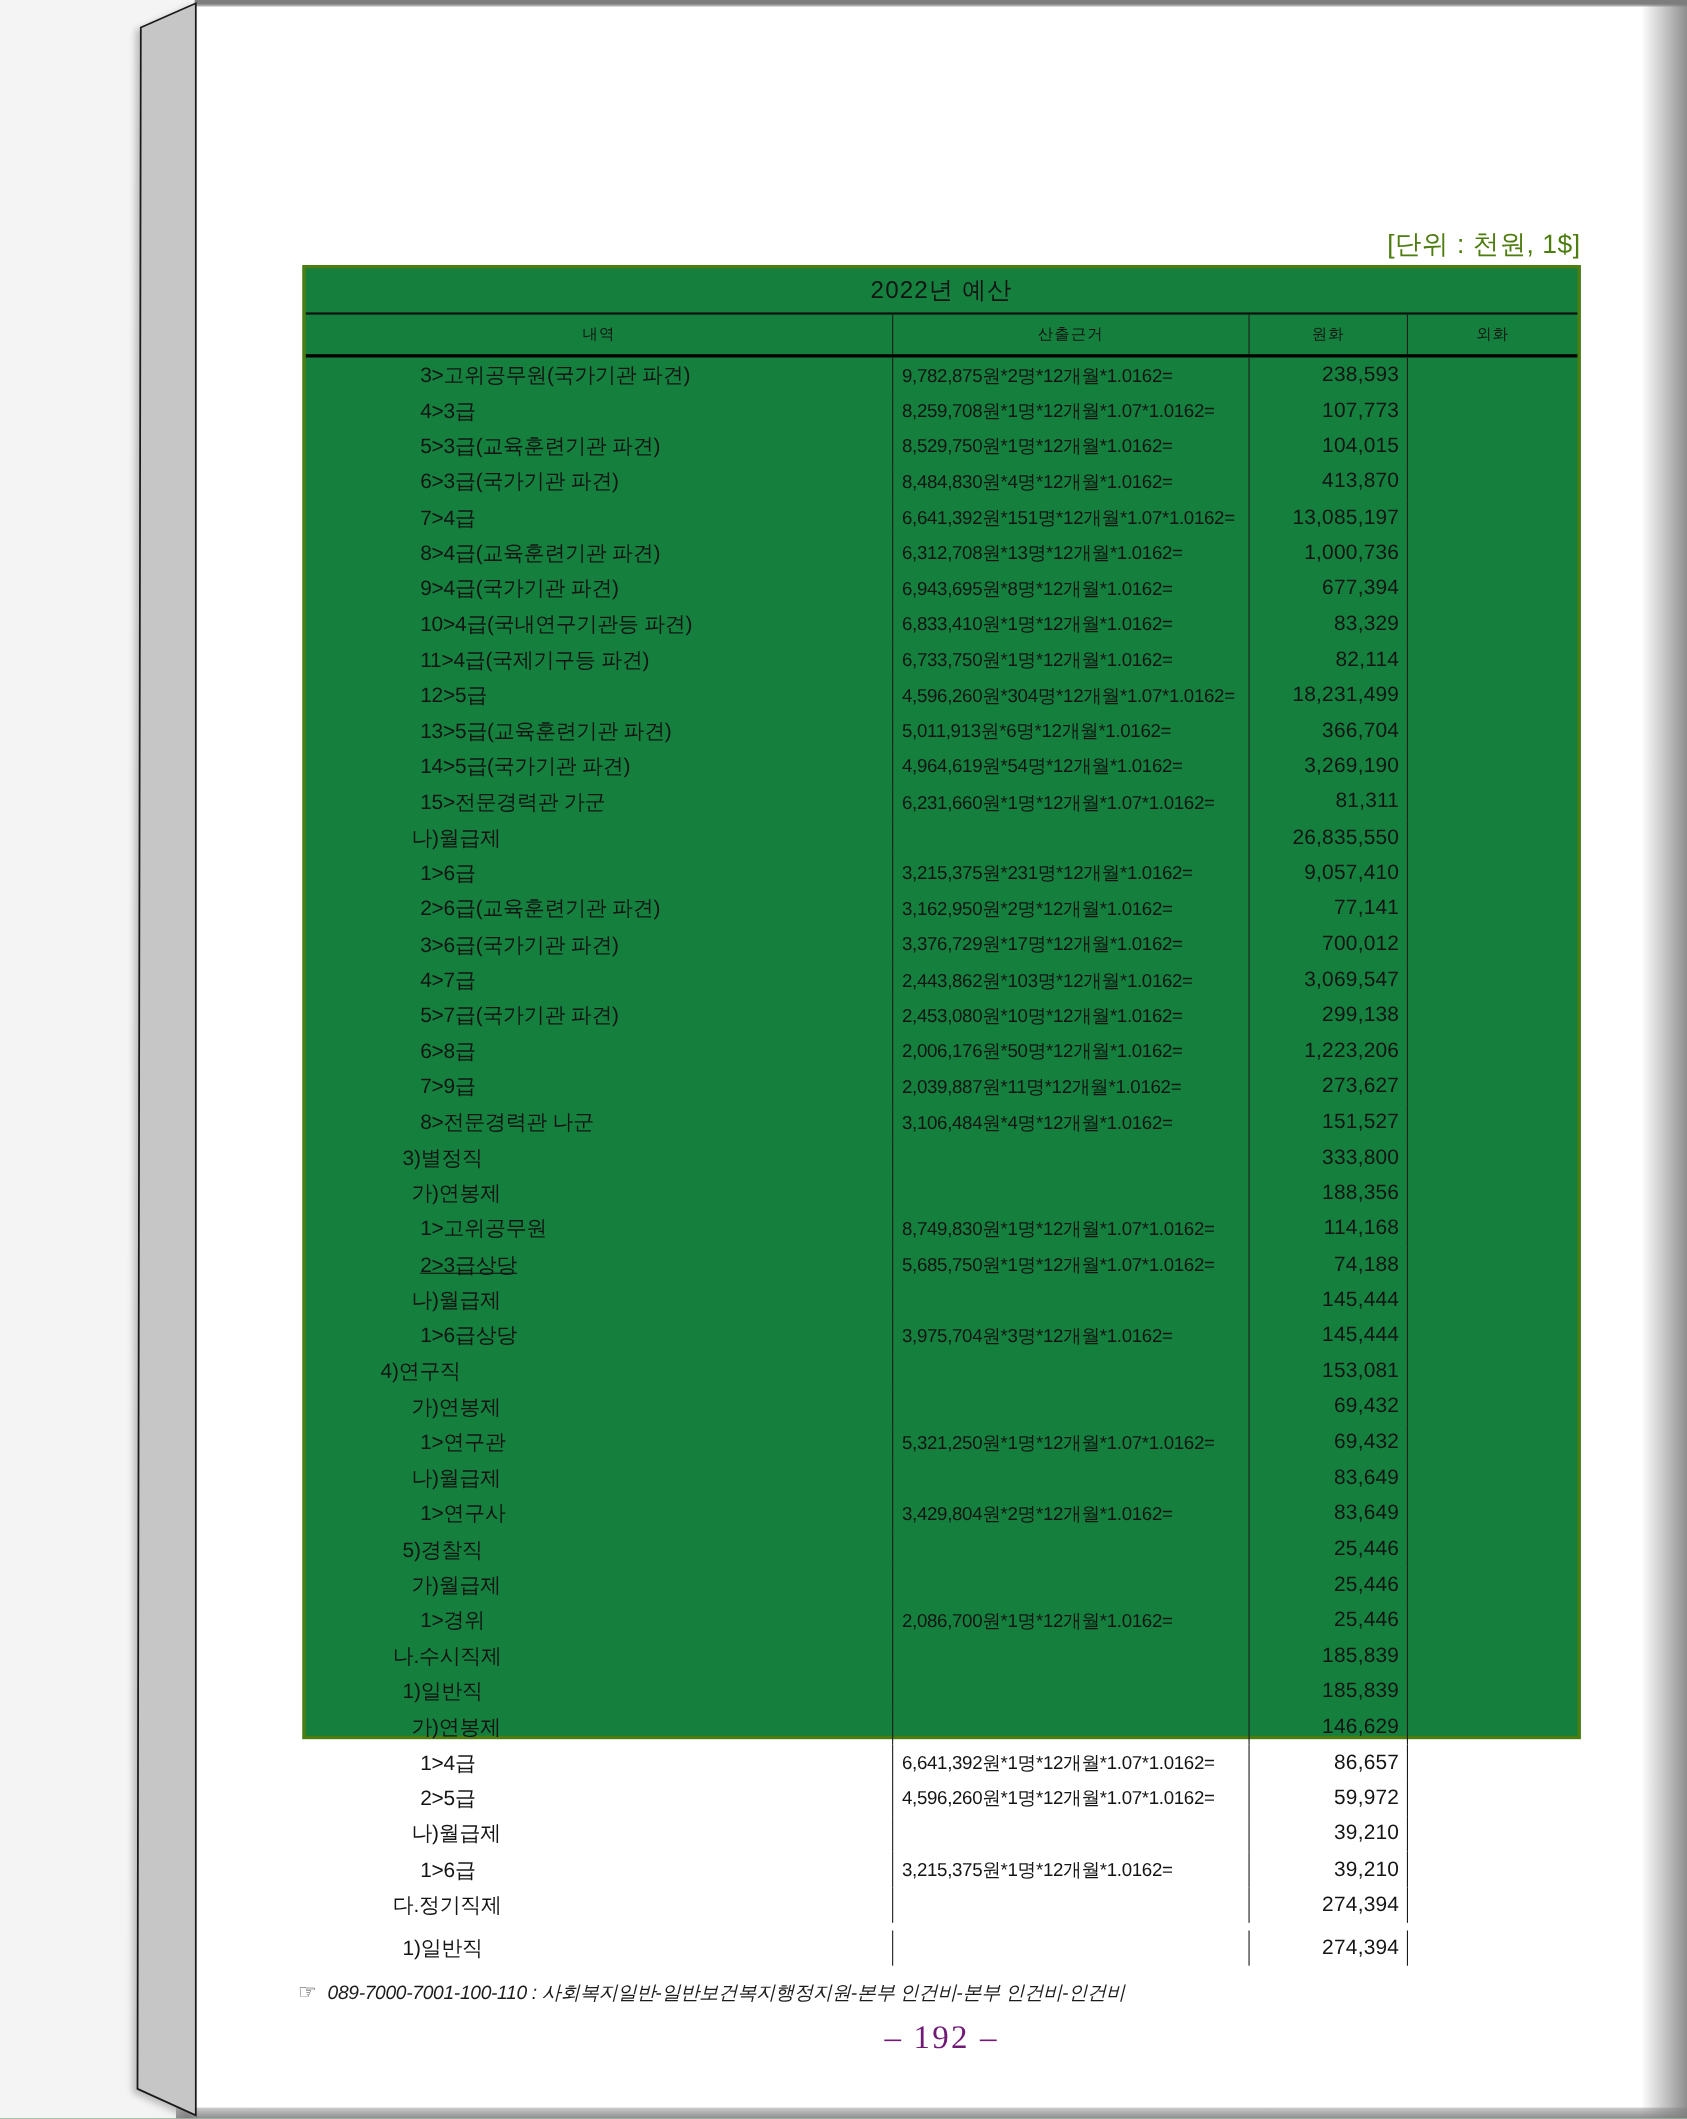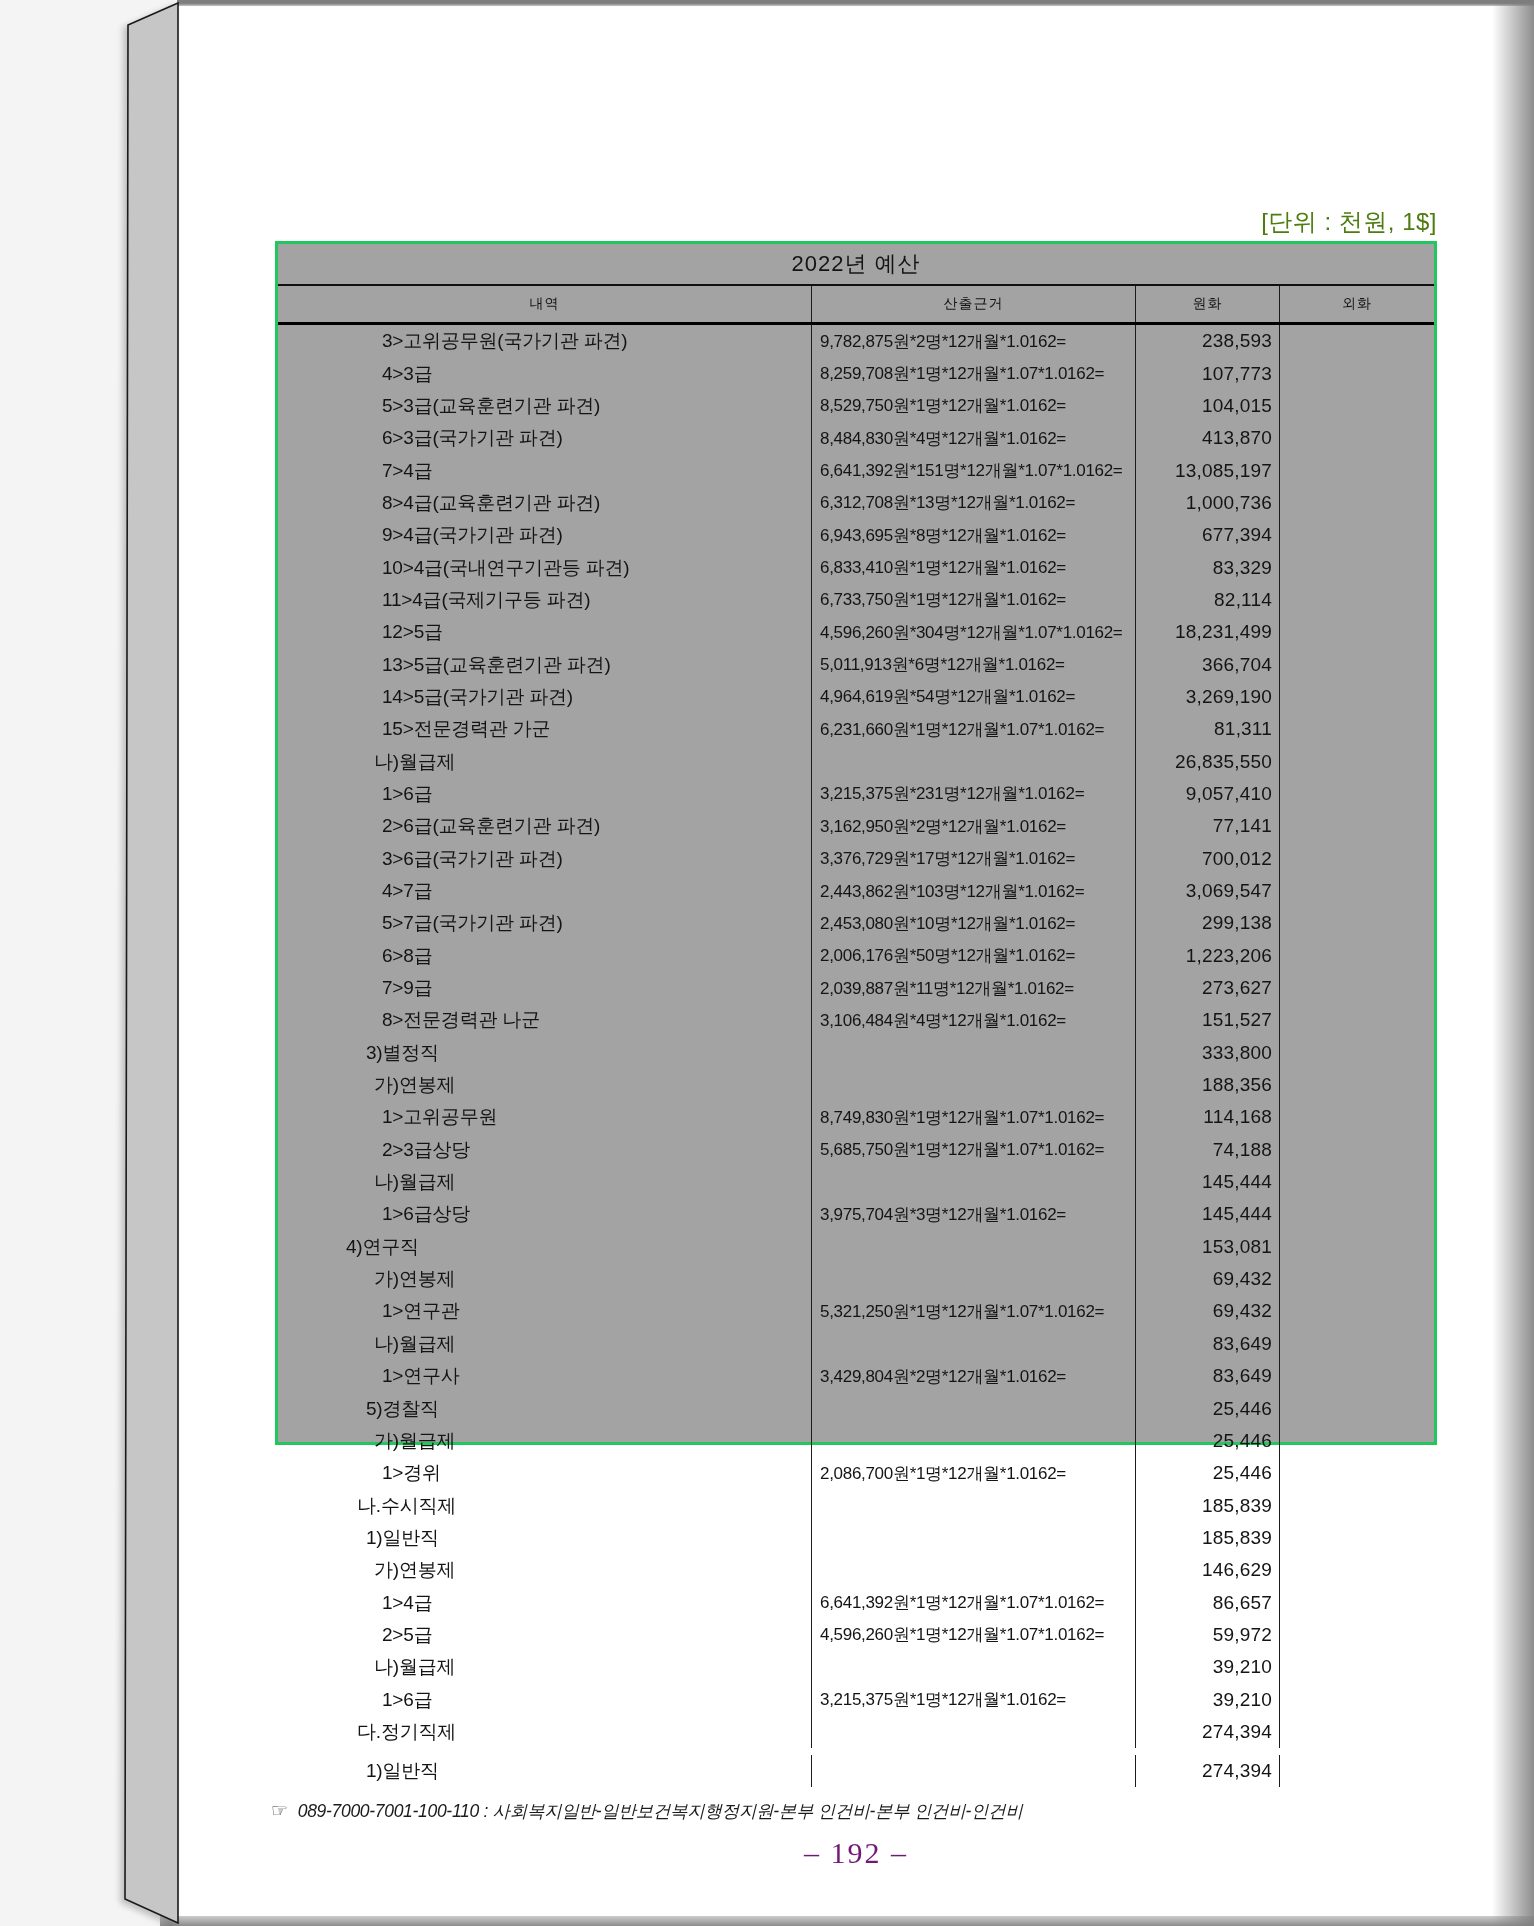--- a/index.html
+++ b/index.html
@@ -27,22 +27,22 @@
     pointer-events:none;
   }
   .spine-svg{position:absolute;left:0;top:0;filter:drop-shadow(-4px 3px 3px rgba(0,0,0,0.22));}
 
   .unit-label{
     position:absolute;top:206px;left:1037px;width:400px;
     text-align:right;font-size:24px;letter-spacing:0.5px;color:#4d7c0f;
   }
 
   .budget-table{
-    position:absolute;left:275px;top:241px;width:1162px;height:1204px;
-    border:3px solid #22c55e;box-sizing:border-box;background:#a3a3a3;
+    position:absolute;left:275px;top:241px;width:1162px;height:1340px;
+    border:3px solid #4d7c0f;box-sizing:border-box;background:#15803d;
   }
   .title-row{
     height:42px;box-sizing:border-box;border-bottom:2px solid #101010;
     display:flex;align-items:center;justify-content:center;
     font-size:22px;letter-spacing:1px;
   }
   .hrow{
     height:39px;box-sizing:border-box;border-bottom:3.5px solid #000;
     display:grid;grid-template-columns:534px 324px 144px auto;
   }
@@ -241,21 +241,21 @@
           <div class="cell c3 c-krw">188,356</div>
           <div class="cell c4 c-fx"></div>
         </div>
         <div class="drow">
           <div class="cell c1 c-item" style="padding-left: 104px;">1&gt;고위공무원</div>
           <div class="cell c2 c-basis">8,749,830원*1명*12개월*1.07*1.0162=</div>
           <div class="cell c3 c-krw">114,168</div>
           <div class="cell c4 c-fx"></div>
         </div>
         <div class="drow">
-          <div class="cell c1 c-item" style="padding-left: 104px;">2&gt;3급상당</div>
+          <div class="cell c1 c-item" style="padding-left: 104px; text-decoration: underline;">2&gt;3급상당</div>
           <div class="cell c2 c-basis">5,685,750원*1명*12개월*1.07*1.0162=</div>
           <div class="cell c3 c-krw">74,188</div>
           <div class="cell c4 c-fx"></div>
         </div>
         <div class="drow">
           <div class="cell c1 c-item" style="padding-left: 96px;">나)월급제</div>
           <div class="cell c2 c-basis"></div>
           <div class="cell c3 c-krw">145,444</div>
           <div class="cell c4 c-fx"></div>
         </div>

